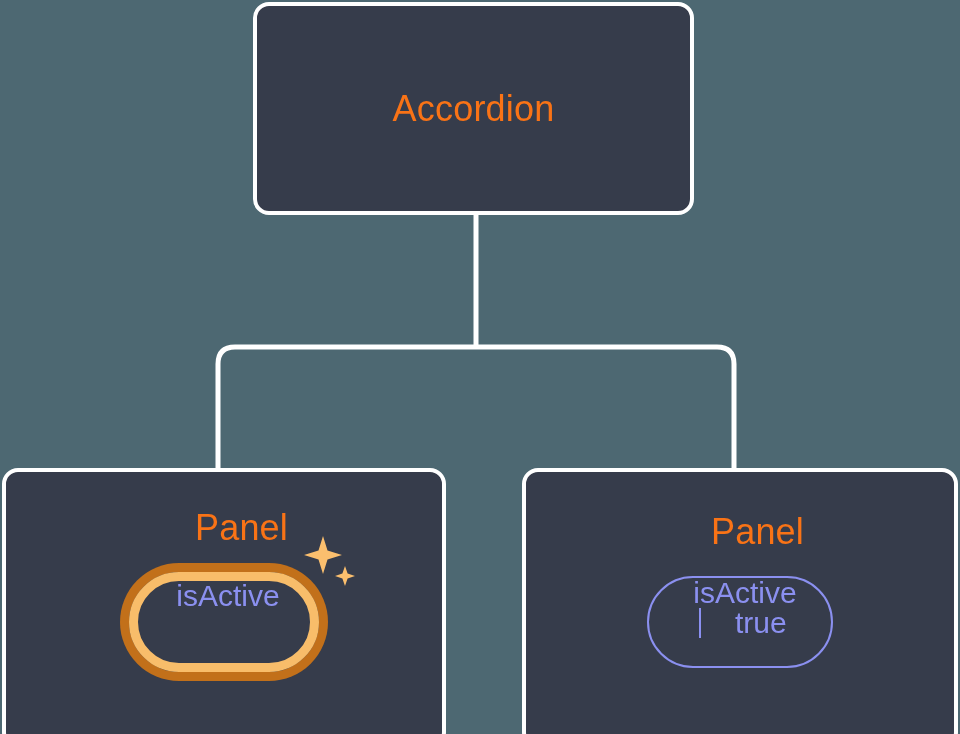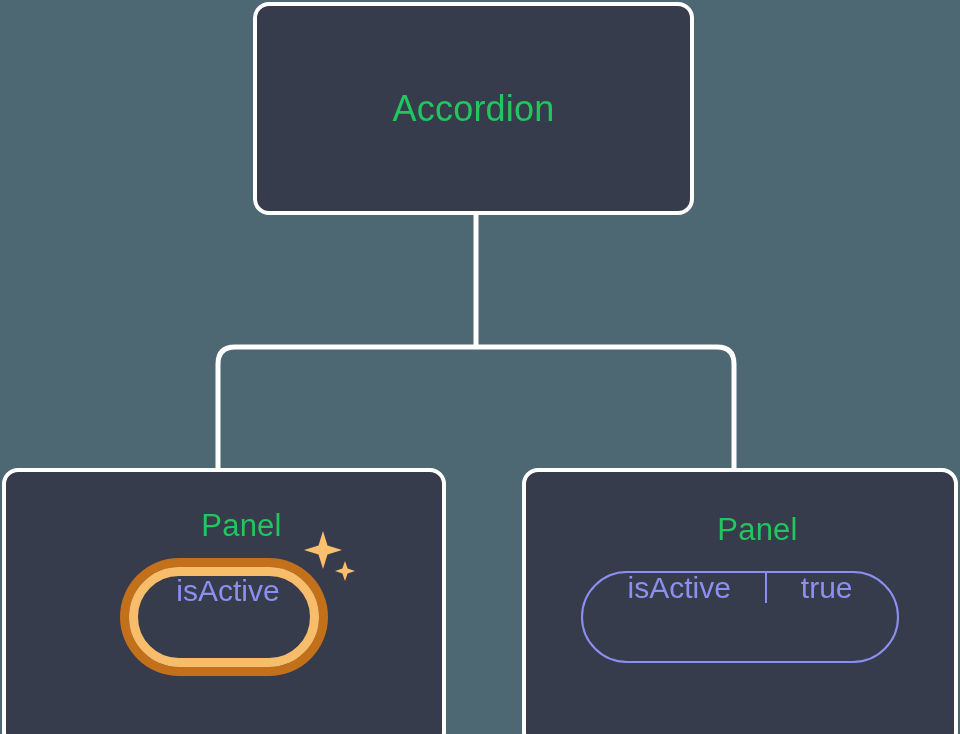--- a/index.html
+++ b/index.html
@@ -58,50 +58,51 @@
   }
   .node-child-right {
     left: 522px;
     top: 468px;
     width: 436px;
     height: 280px;
     padding-top: 42px;
   }
 
   .node-title {
-    color: #22c55e;
+    color: #f97316;
     font-size: 34px;
     font-weight: 400;
     letter-spacing: 0.2px;
     line-height: 1;
     text-align: center;
   }
   .node-root .node-title {
     font-size: 36px;
   }
   .node-child-left .node-title,
   .node-child-right .node-title {
-    font-size: 31px;
+    font-size: 36px;
     margin-left: 35px;
   }
 
   
   .pill-wrap {
     position: relative;
     margin-top: 26px;
   }
   .pill {
     position: relative;
     box-sizing: border-box;
     display: flex;
-    align-items: flex-start;
+    align-items: flex-end;
     border: 2px solid #8b90f0;
     border-radius: 999px;
     height: 92px;
     background: transparent;
+    flex-direction: column;
   }
   .pill-key,
   .pill-val {
     display: flex;
     align-items: center;
     justify-content: center;
     color: #8b90f0;
     font-size: 30px;
     line-height: 1;
     white-space: nowrap;

